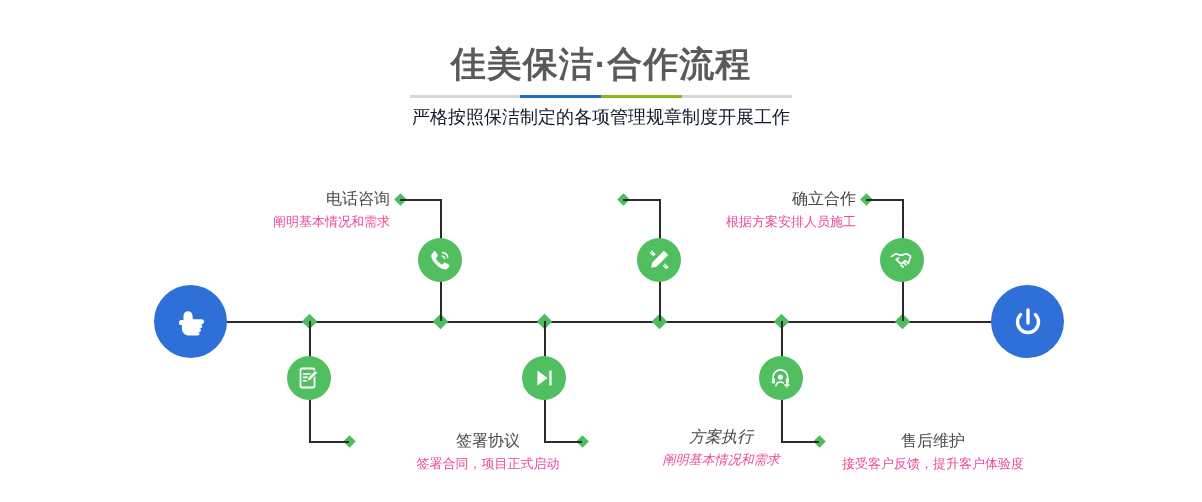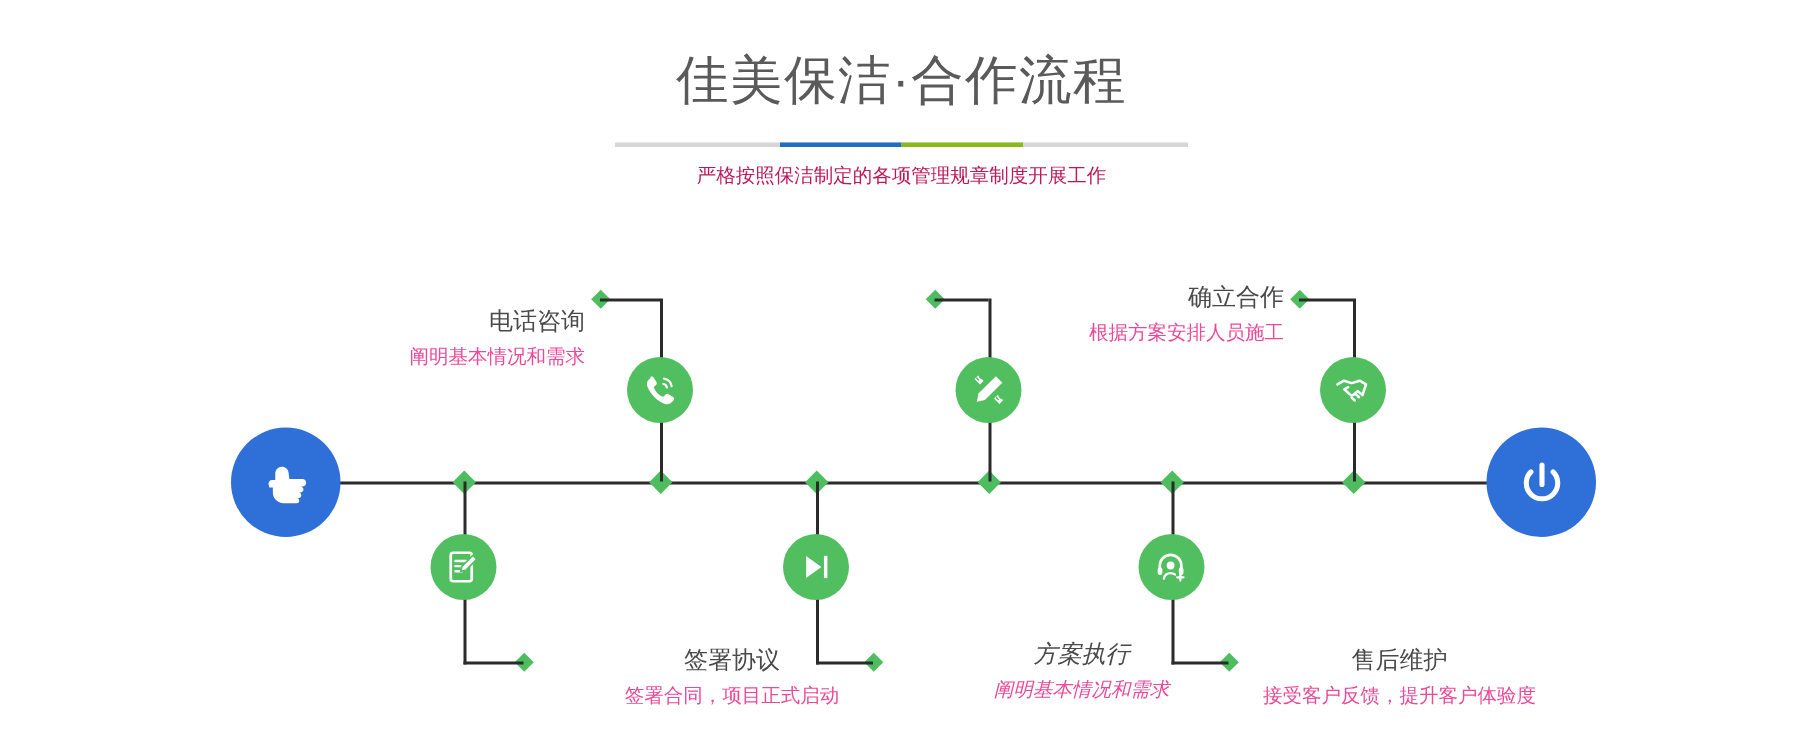--- a/index.html
+++ b/index.html
@@ -25,28 +25,28 @@
   .header {
     position: absolute;
     left: 0;
     top: 0;
     width: 1202px;
     text-align: center;
   }
   .page-title {
     position: absolute;
     left: 0;
-    top: 32px;
+    top: 42px;
     width: 1202px;
     text-align: center;
     font-size: 35px;
     line-height: 44px;
     letter-spacing: 1px;
     color: #5a5a5a;
-    font-weight: normal;
+    font-weight: bold;
     white-space: nowrap;
   }
   .divider {
     position: absolute;
     left: 410px;
     top: 95px;
     width: 382px;
     height: 3px;
     background: #d6d6d6;
   }
@@ -65,23 +65,23 @@
     width: 81px;
     height: 3px;
     background: #8cb919;
   }
   .page-subtitle {
     position: absolute;
     left: 0;
     top: 106px;
     width: 1202px;
     text-align: center;
-    font-size: 13px;
+    font-size: 18px;
     line-height: 22px;
-    color: #be185d;
+    color: #0f172a;
     white-space: nowrap;
   }
 
   
   .axis {
     position: absolute;
     left: 155px;
     top: 321px;
     width: 893px;
     height: 2px;
@@ -197,21 +197,21 @@
   <div class="diamond" style="left:396px; top:195px; width:9px; height:9px;"></div>
   <div class="node-circle" style="left:418px; top:238px;">
     <span>
       <svg width="26" height="26" viewBox="0 0 26 26" fill="none">
         <path d="M6.2 4.6c.9-.9 2.1-.7 2.7.3l1.7 2.8c.5.8.3 1.6-.4 2.2l-1 .8c-.3.3-.4.6-.2 1 .5 1.2 1.3 2.4 2.3 3.4 1 1 2.2 1.8 3.4 2.3.4.2.8.1 1-.2l.8-1c.6-.7 1.4-.9 2.2-.4l2.8 1.7c1 .6 1.2 1.8.3 2.7l-1.2 1.2c-1.2 1.2-3 1.4-4.8.7-2.3-.9-4.6-2.5-6.6-4.5-2-2-3.6-4.3-4.5-6.6-.7-1.8-.5-3.6.7-4.8l1.8-1.6z" fill="#ffffff"></path>
         <path d="M15.6 5.4c2.7.3 4.8 2.4 5.1 5.1" stroke="#ffffff" stroke-width="1.5" stroke-linecap="round" fill="none"></path>
         <path d="M15.3 9c1.2.2 2.1 1.1 2.3 2.3" stroke="#ffffff" stroke-width="1.5" stroke-linecap="round" fill="none"></path>
       </svg>
     </span>
   </div>
-  <div class="label-block align-right" style="left:150px; top:204px; width:240px;">
+  <div class="label-block align-right" style="left:150px; top:188px; width:240px;">
     <div class="title">电话咨询</div>
     <div class="desc">阐明基本情况和需求</div>
   </div>
 
   <div class="diamond" style="left:304px; top:316px;"></div>
   <div class="vline" style="left:309px; top:321px; height:122px;"></div>
   <div class="hline" style="left:309px; top:441px; width:40px;"></div>
   <div class="diamond" style="left:345px; top:437px; width:9px; height:9px;"></div>
   <div class="node-circle" style="left:287px; top:356px;">
     <span>

